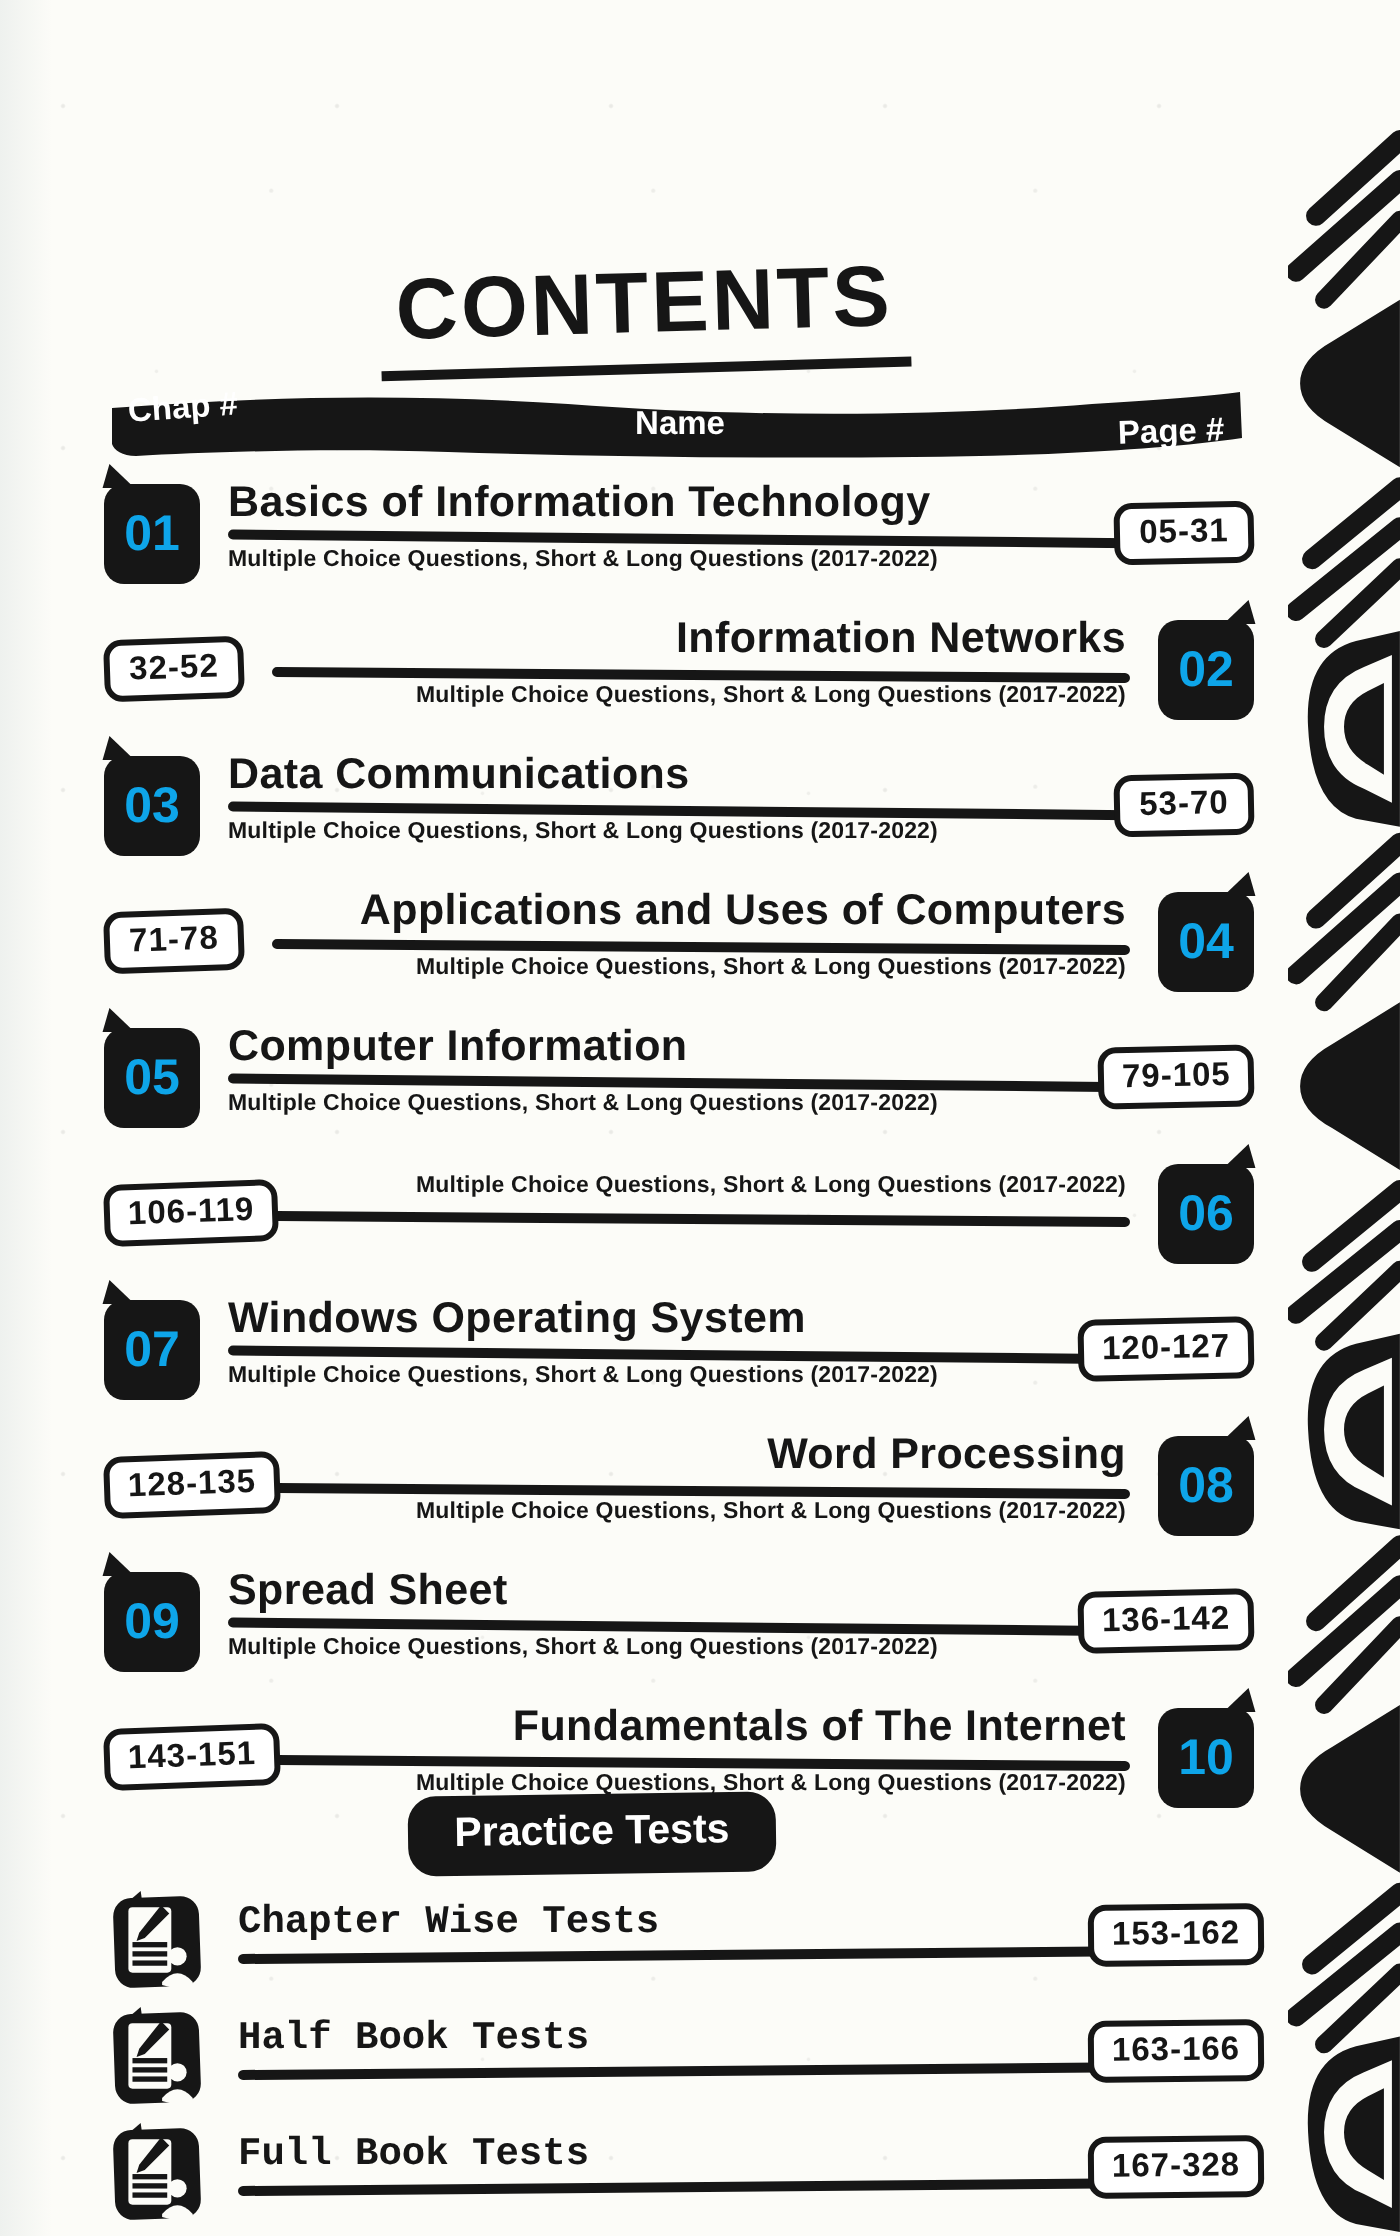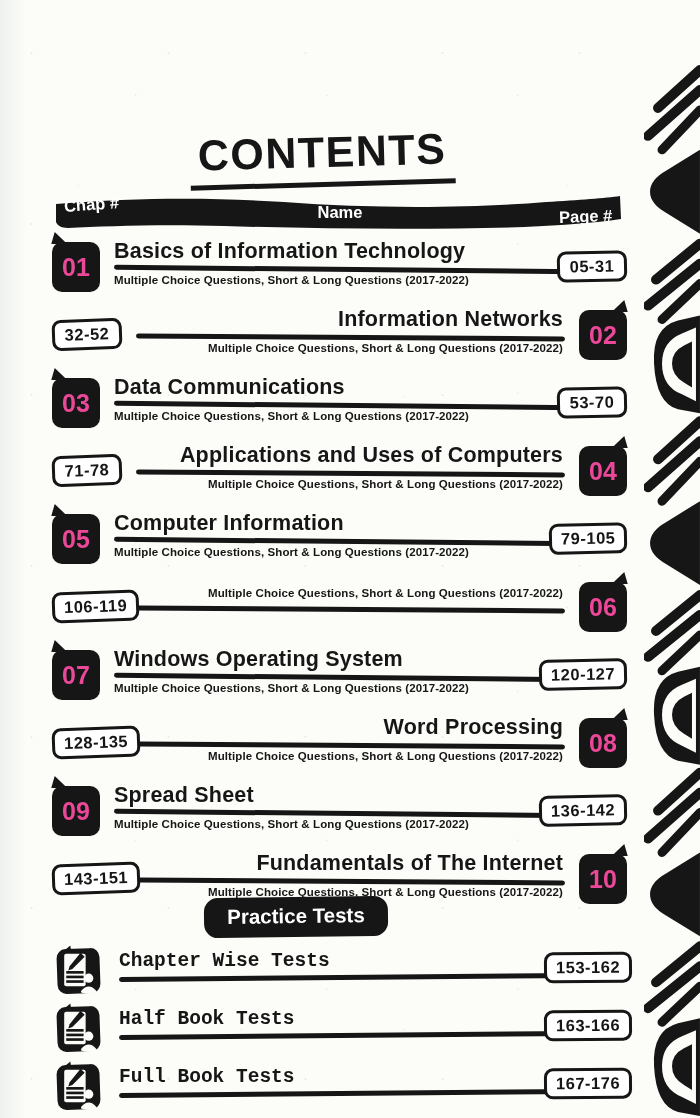--- a/index.html
+++ b/index.html
@@ -40,21 +40,21 @@
   .lbl-chap{left:10px;top:1px;transform:rotate(-4deg);}
   .lbl-name{left:50%;top:9px;transform:translateX(-50%);}
   .lbl-page{right:14px;top:13px;transform:rotate(-2deg);}
 
   
   .entry{position:absolute;left:52px;width:575px;height:62px;}
   .badge{
     position:absolute;top:4px;width:48px;height:50px;
     background:var(--ink);border-radius:10px;
     display:flex;align-items:center;justify-content:center;
-    color:#ec4899;font-weight:bold;font-size:25px;
+    color:#0ea5e9;font-weight:bold;font-size:25px;
   }
   .badge .fold{position:absolute;top:-10px;width:0;height:0;}
   .eL .badge{left:0;}
   .eL .fold{left:1px;border-bottom:12px solid var(--ink);border-right:16px solid transparent;transform:skewX(-16deg);}
   .eR .badge{right:0;}
   .eR .fold{right:1px;border-bottom:12px solid var(--ink);border-left:16px solid transparent;transform:skewX(16deg);}
 
   .rule{position:absolute;top:29px;height:5px;background:var(--ink);border-radius:3px;}
   .eL .rule{left:62px;right:48px;transform:rotate(0.55deg);}
   .eR .rule{left:84px;right:62px;transform:rotate(0.4deg);}
@@ -280,21 +280,21 @@
       <rect x="9" y="9" width="21" height="32" rx="2" fill="#fcfcf8"></rect>
       <rect x="11" y="26" width="17" height="2.6" fill="#161616"></rect>
       <rect x="11" y="30.5" width="17" height="2.6" fill="#161616"></rect>
       <rect x="11" y="35" width="17" height="2.6" fill="#161616"></rect>
       <path d="M25,8 L29,12 L17,24 L13,25.5 L14.3,21.4 Z" fill="#161616"></path>
       <circle cx="33" cy="33" r="4.5" fill="#fcfcf8"></circle>
       <path d="M25.5,45.5 Q33,37 40.5,45.5 L40.5,47 Q33,49.5 25.5,47 Z" fill="#fcfcf8"></path>
     </svg>
     <div class="ptitle">Full Book Tests</div>
     <div class="rule"></div>
-    <div class="pagebox">167-176</div>
+    <div class="pagebox">167-328</div>
   </div>
 
   <svg class="strip" viewBox="0 0 56 1056">
     <defs>
       <g id="motif">
         <path d="M56,6 L14,44" stroke="#161616" stroke-width="10" stroke-linecap="round" fill="none"></path>
         <path d="M56,26 L4,72" stroke="#161616" stroke-width="10" stroke-linecap="round" fill="none"></path>
         <path d="M56,46 L18,86" stroke="#161616" stroke-width="9" stroke-linecap="round" fill="none"></path>
         <path d="M6,128 Q6,116 22,107 L56,86 L56,170 L22,149 Q6,140 6,128 Z" fill="#161616"></path>
         <path d="M56,180 L12,216" stroke="#161616" stroke-width="10" stroke-linecap="round" fill="none"></path>

